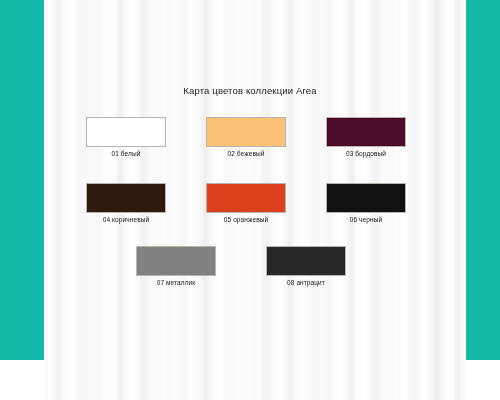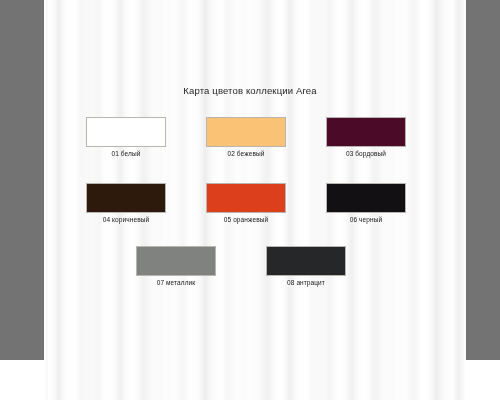--- a/index.html
+++ b/index.html
@@ -11,21 +11,21 @@
     height: 400px;
     overflow: hidden;
     background: #ffffff;
     font-family: "Liberation Sans", sans-serif;
   }
 
   #page {
     position: relative;
     width: 500px;
     height: 360px;
-    background: #737373;
+    background: #14b8a6;
   }
 
   
   #panel-texture {
     position: absolute;
     left: 48px;
     top: 0;
     width: 412px;
     height: 400px;
     background-color: #f7f7f7;

